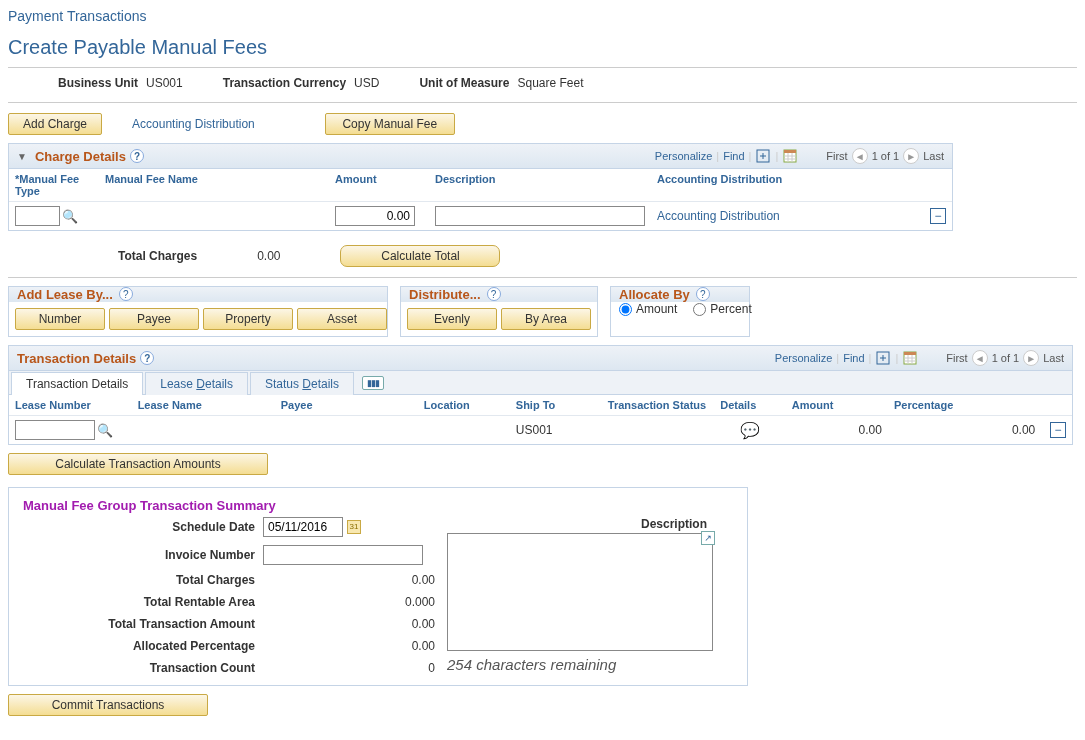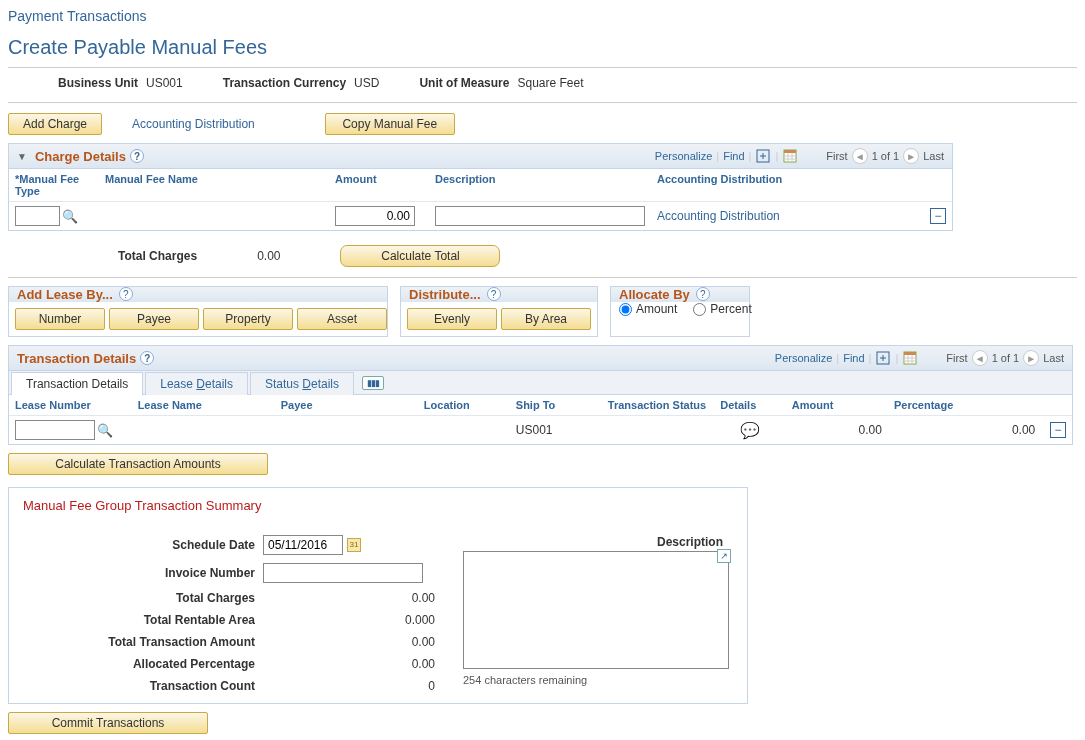--- a/index.html
+++ b/index.html
@@ -85,38 +85,38 @@
 .tab.active { background: #fff; color: #333; font-weight: normal; }
 .tab .ul { text-decoration: underline; }
 .show-all-icon {
   display: inline-flex; border: 1px solid #7aa; border-radius: 2px; padding: 1px 4px; margin-left: 6px;
   font-size: 9px; letter-spacing: -1px; color: #336699; background: #fff; cursor: pointer;
 }
 
 .details-icon { font-size: 16px; color: #336699; }
 
 .summary-box { border: 1px solid #c5d4e6; padding: 10px 14px 10px 14px; width: 740px; margin-top: 8px; }
-.summary-title { color: #b91c1c; font-weight: normal; font-size: 13px; margin-bottom: 22px; }
-.summary-forms { display: flex; gap: 20px; }
+.summary-title { color: #a21caf; font-weight: bold; font-size: 13px; margin-bottom: 4px; }
+.summary-forms { display: flex; gap: 4px; }
 .summary-left { display: flex; flex-direction: column; gap: 8px; }
 .form-row { display: flex; align-items: center; }
 .form-row .fl { width: 240px; text-align: right; padding-right: 8px; font-weight: bold; }
 .form-row .fv { width: 180px; text-align: right; padding-right: 8px; }
 .form-row .fv-input { width: 180px; display: flex; align-items: center; gap: 4px; }
 .cal-icon { display: inline-block; width: 14px; height: 14px; border: 1px solid #c9a944; background: #f8e8b0; font-size: 8px; text-align: center; line-height: 12px; color: #8a6d00; cursor: pointer; }
 
 .desc-col { display: flex; flex-direction: column; align-items: flex-end; }
 .desc-lbl { font-weight: bold; align-self: flex-end; padding-right: 6px; margin-bottom: 2px; }
 .desc-area-wrap { position: relative; }
 .zoom-icon {
   position: absolute; top: -2px; right: -2px; width: 14px; height: 14px; border: 1px solid #7aa;
   font-size: 9px; display: flex; align-items: center; justify-content: center; color: #336699; background: #fff; cursor: pointer;
 }
 textarea.desc-area { width: 266px; height: 118px; border: 1px solid #888; resize: none; font-size: 12px; padding: 2px; }
-.remaining { font-size: 11px; color: #555; margin-top: 2px; align-self: flex-start; }
+.remaining { font-size: 15px; color: #555; margin-top: 2px; align-self: flex-start; font-style: italic; }
 
 .commit-row { padding: 8px 0; }
 </style>
 </head>
 <body>
 
 <div class="breadcrumb">Payment Transactions</div>
 <div class="page-title">Create Payable Manual Fees</div>
 <hr class="hr">
 

